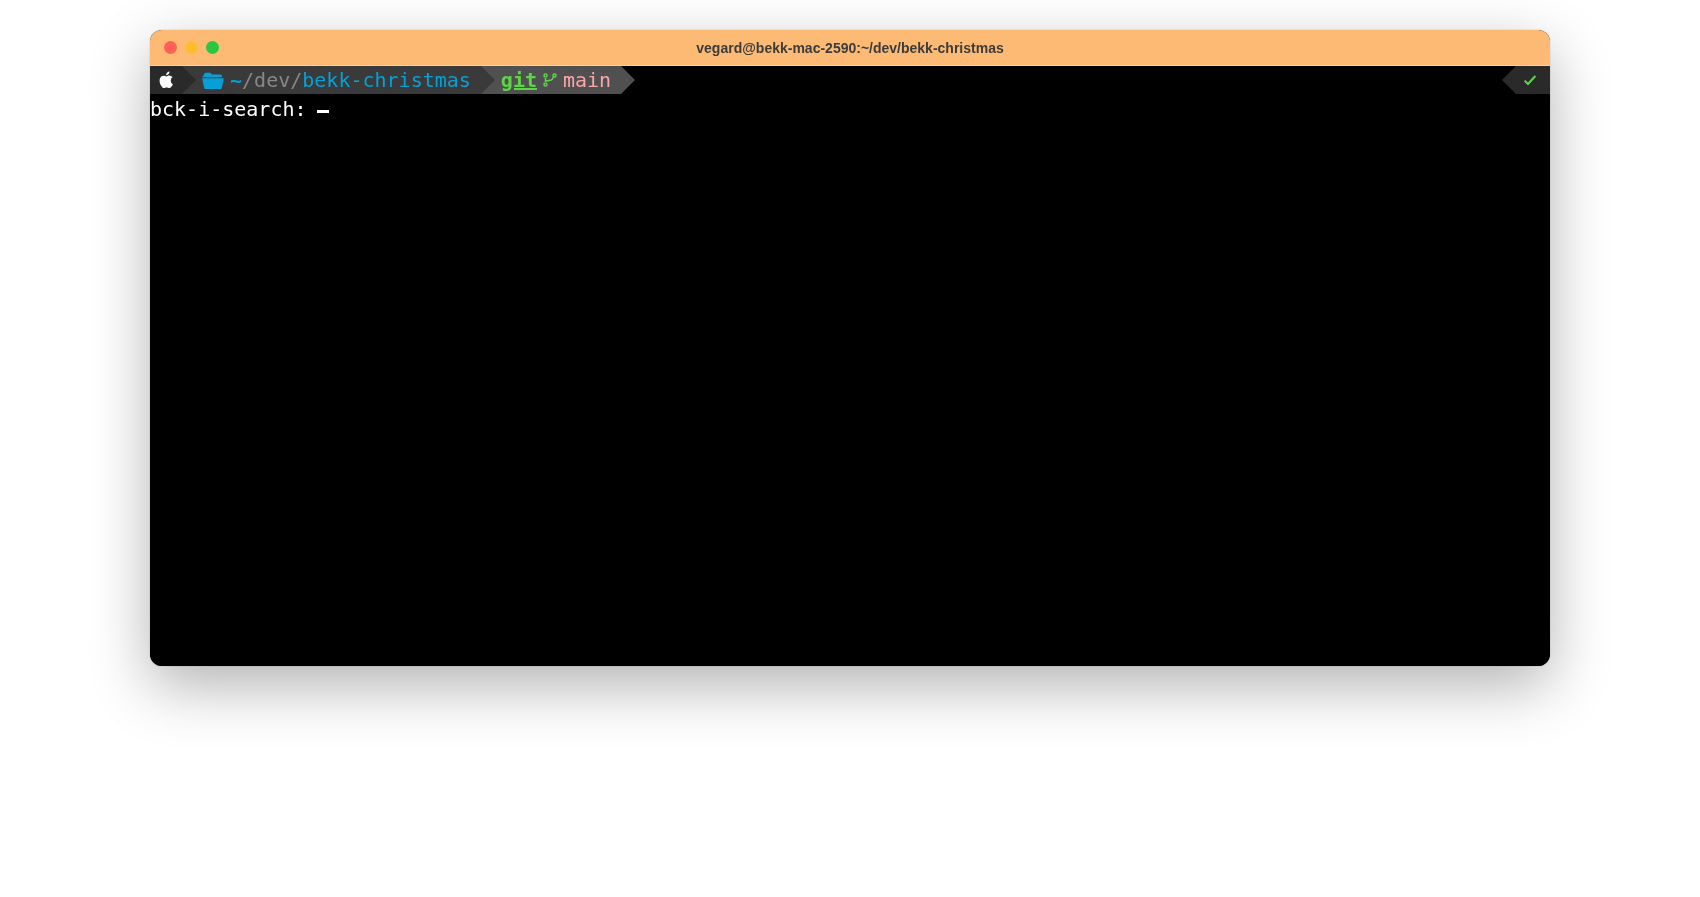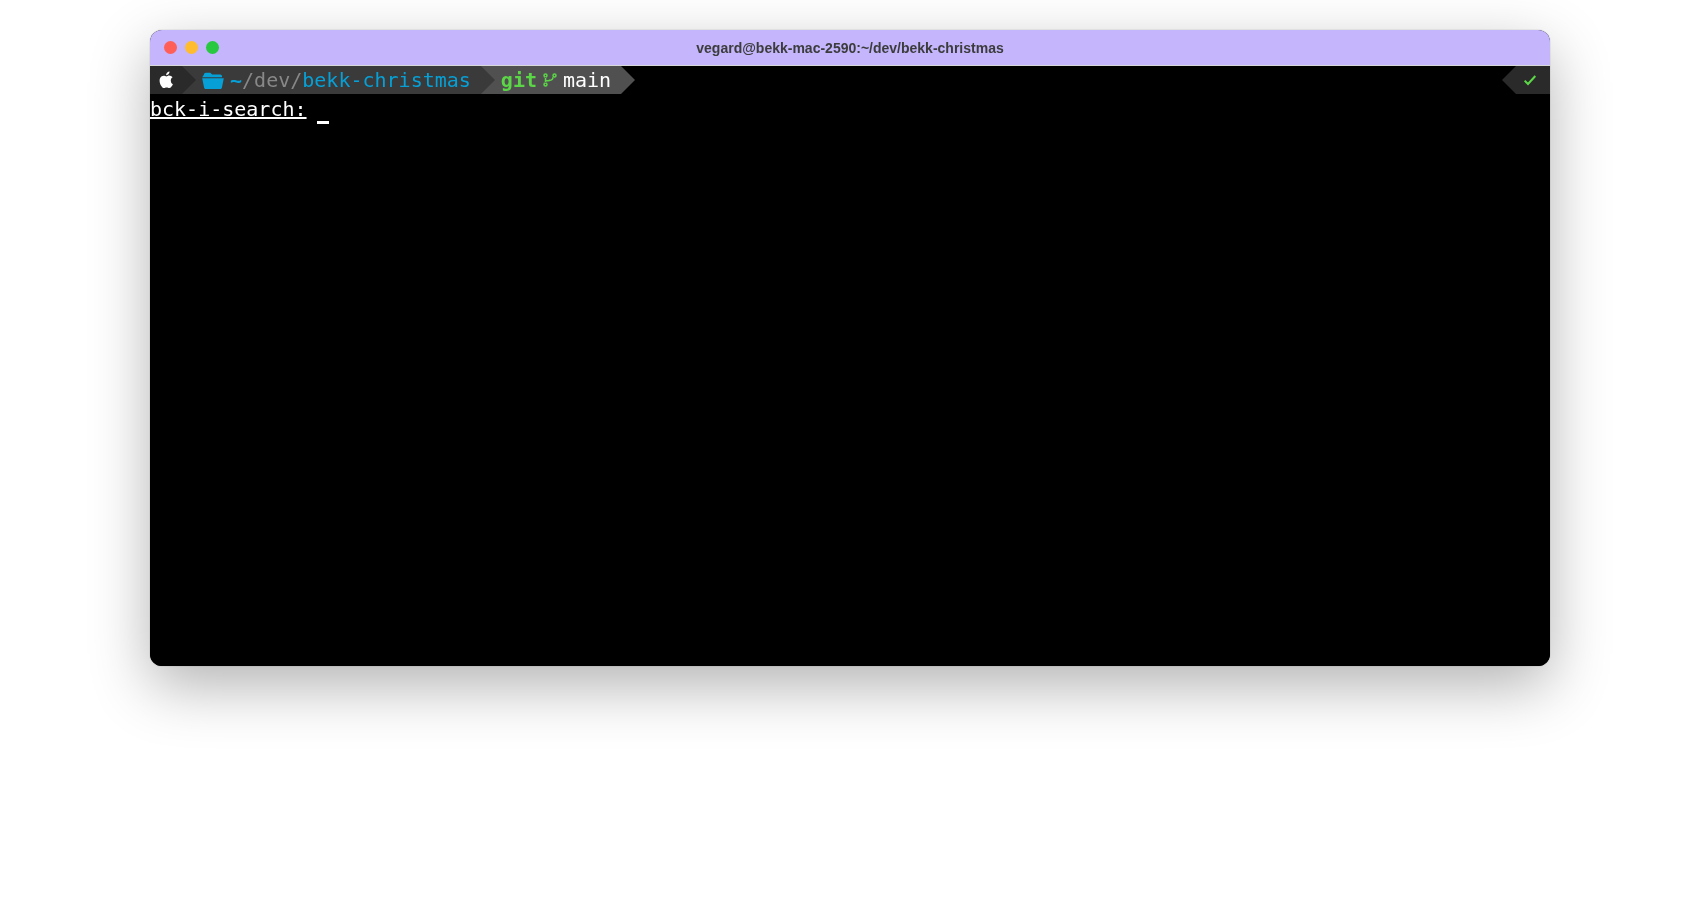--- a/index.html
+++ b/index.html
@@ -18,21 +18,21 @@
     }
     .window {
       width: 1400px;
       background: #000000;
       border-radius: 12px;
       overflow: hidden;
       box-shadow: 0 20px 60px rgba(0,0,0,0.3), 0 0 0 1px rgba(0,0,0,0.05);
     }
     .titlebar {
       height: 36px;
-      background: #c4b5fd;
+      background: #fdba74;
       border-bottom: 1px solid #d8d8d8;
       display: flex;
       align-items: center;
       padding: 0 14px;
       position: relative;
     }
     .traffic-lights {
       display: flex;
       gap: 8px;
     }
@@ -115,23 +115,23 @@
     }
     .seg-end::after { display: none; }
     .folder-icon {
       color: #06a0d6;
       margin-right: 6px;
     }
     .path-tilde { color: #06a0d6; font-weight: bold; }
     .path-sep { color: #888888; }
     .path-dev { color: #888888; text-align: center; }
     .path-cur { color: #06a0d6; font-weight: normal; }
-    .git-label { color: #5bd647; font-weight: bold; }
+    .git-label { color: #5bd647; font-weight: bold; text-decoration: underline; }
     .branch-icon { color: #5bd647; margin: 0 4px; }
-    .branch-name { color: #ffffff; }
+    .branch-name { color: #fca5a5; }
     .status-right {
       position: absolute;
       right: 0;
       top: 0;
       height: 28px;
       display: flex;
       align-items: center;
     }
     .status-seg {
       background: #2a2a2a;
@@ -149,22 +149,21 @@
       width: 0;
       height: 0;
       border-top: 14px solid transparent;
       border-bottom: 14px solid transparent;
       border-right: 14px solid #2a2a2a;
     }
     .check-icon { color: #5bd647; }
     .search-line {
       padding: 2px 0 0 0;
       display: flex;
-      align-items: flex-end;
-      text-decoration: underline;
+      align-items: center;
     }
     .search-label {
       color: #ffffff;
     }
     .cursor {
       display: inline-block;
       width: 12px;
       height: 3px;
       background: #ffffff;
       margin-left: 10px;

